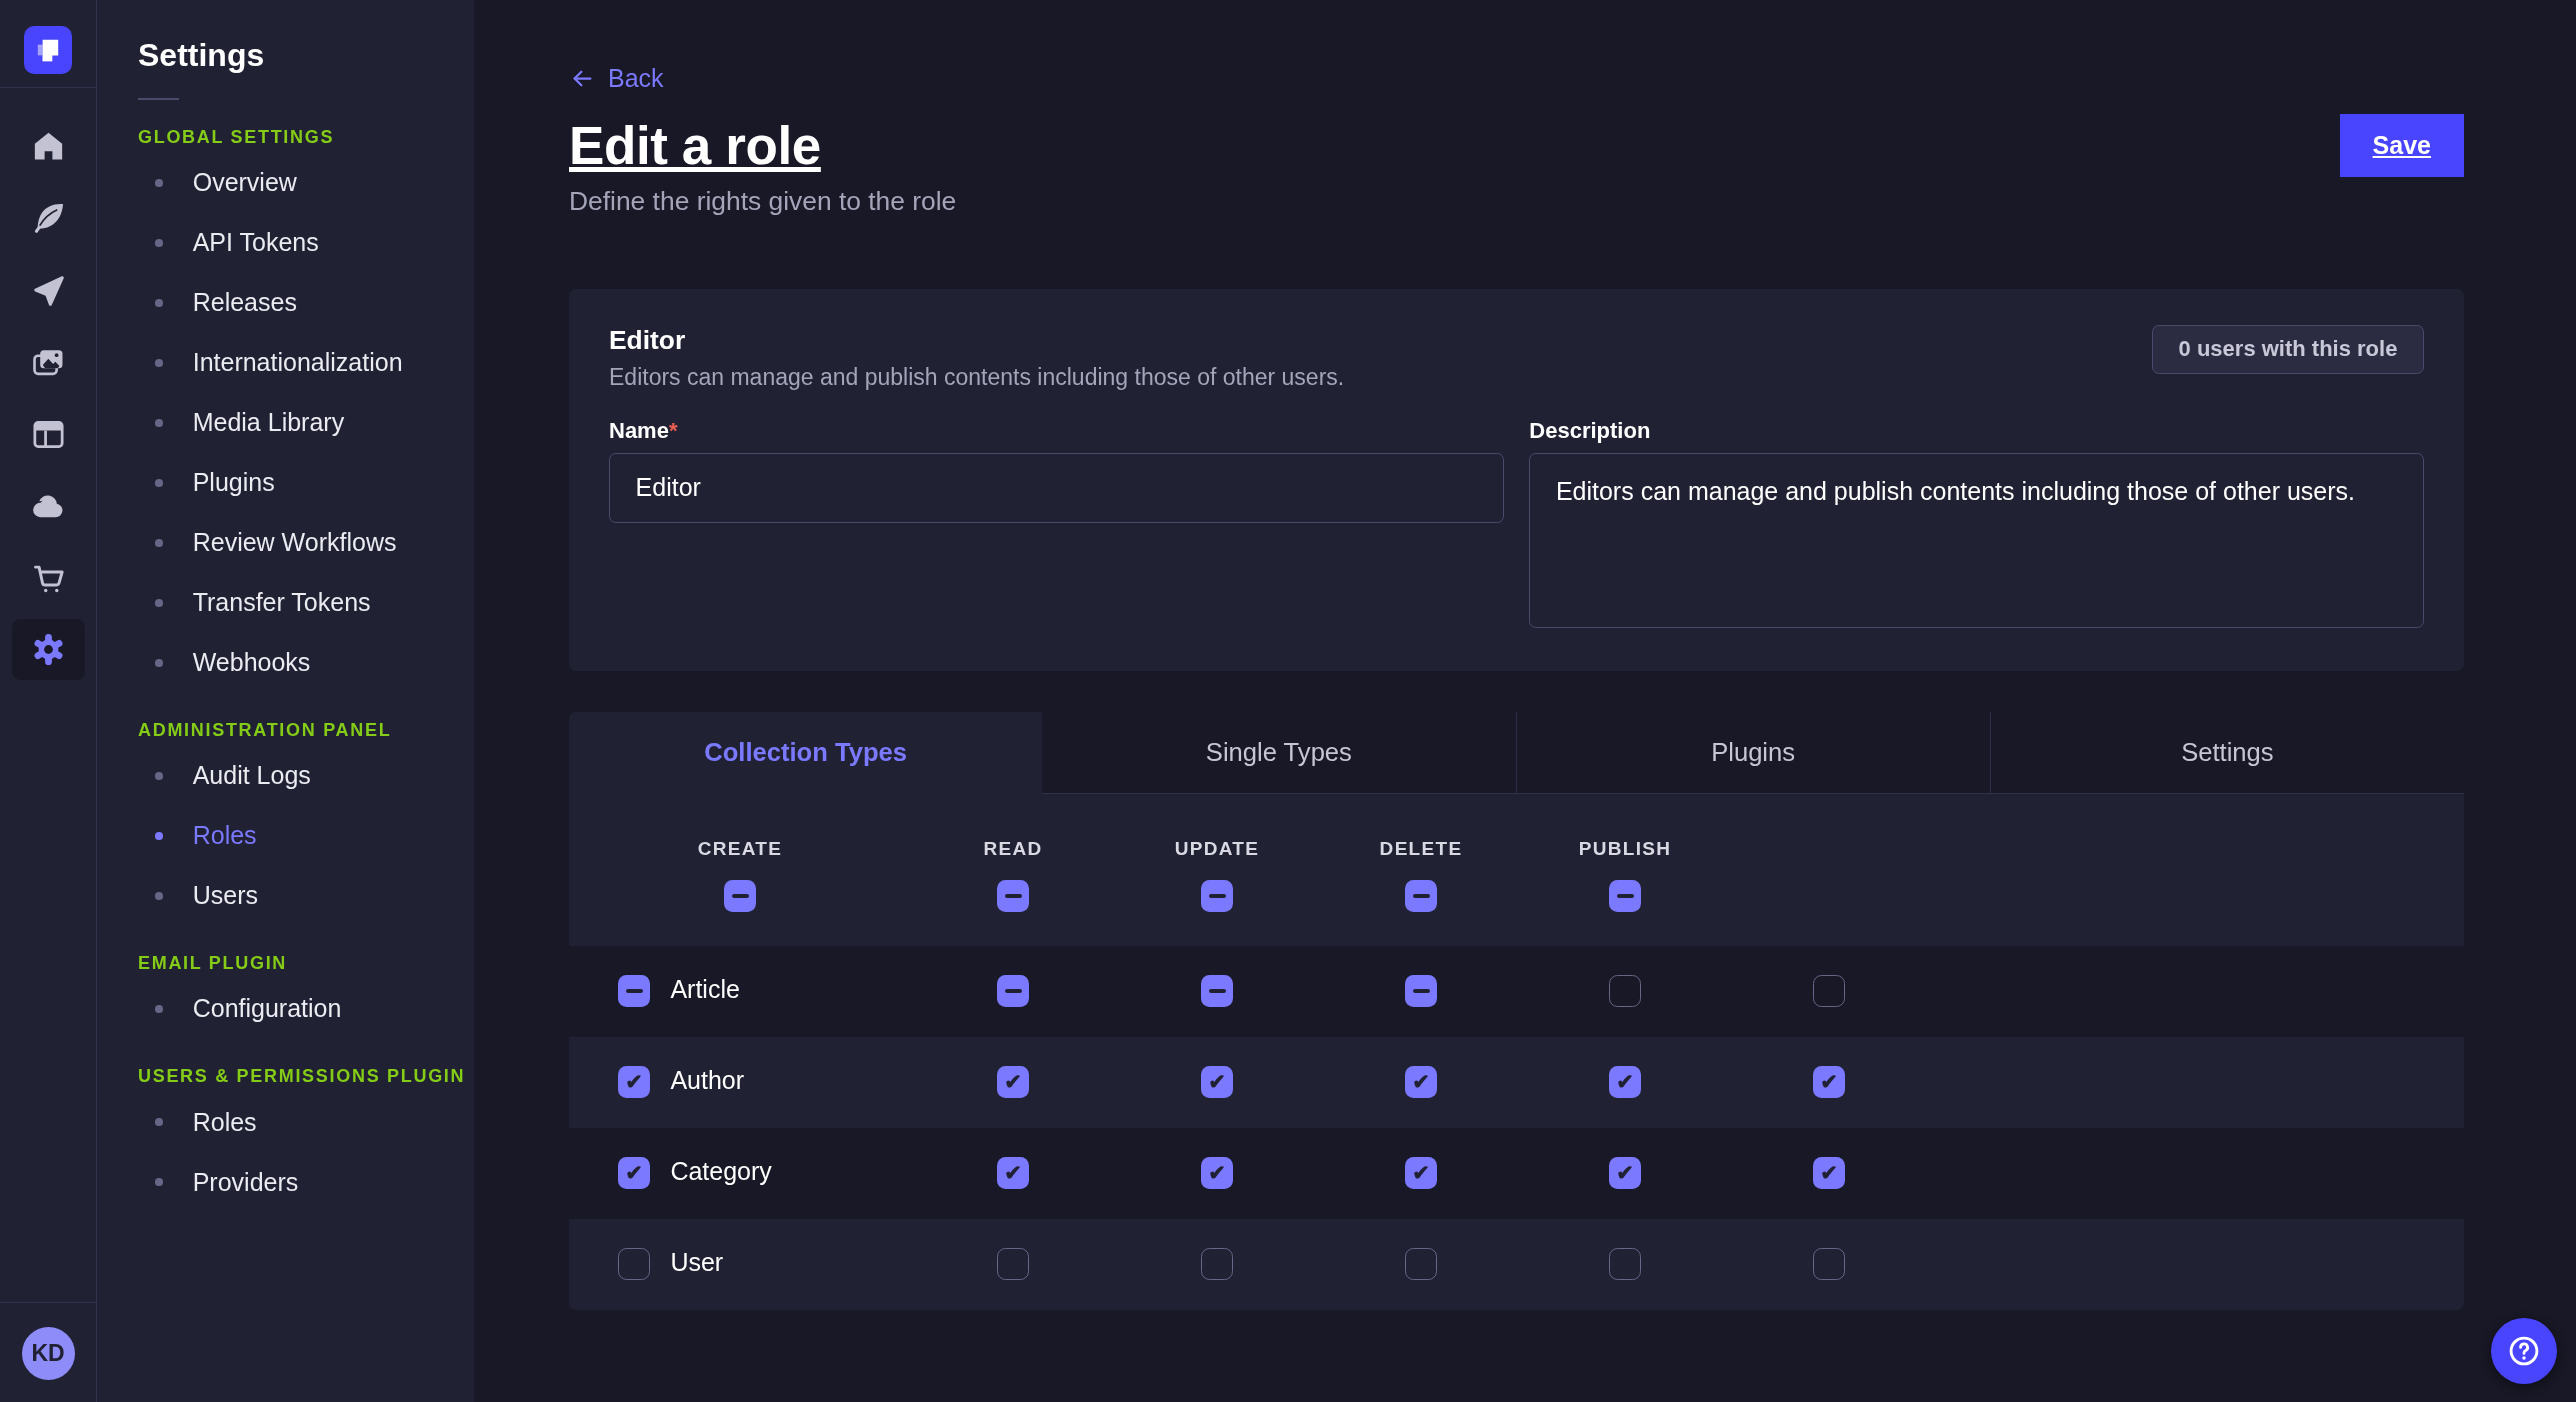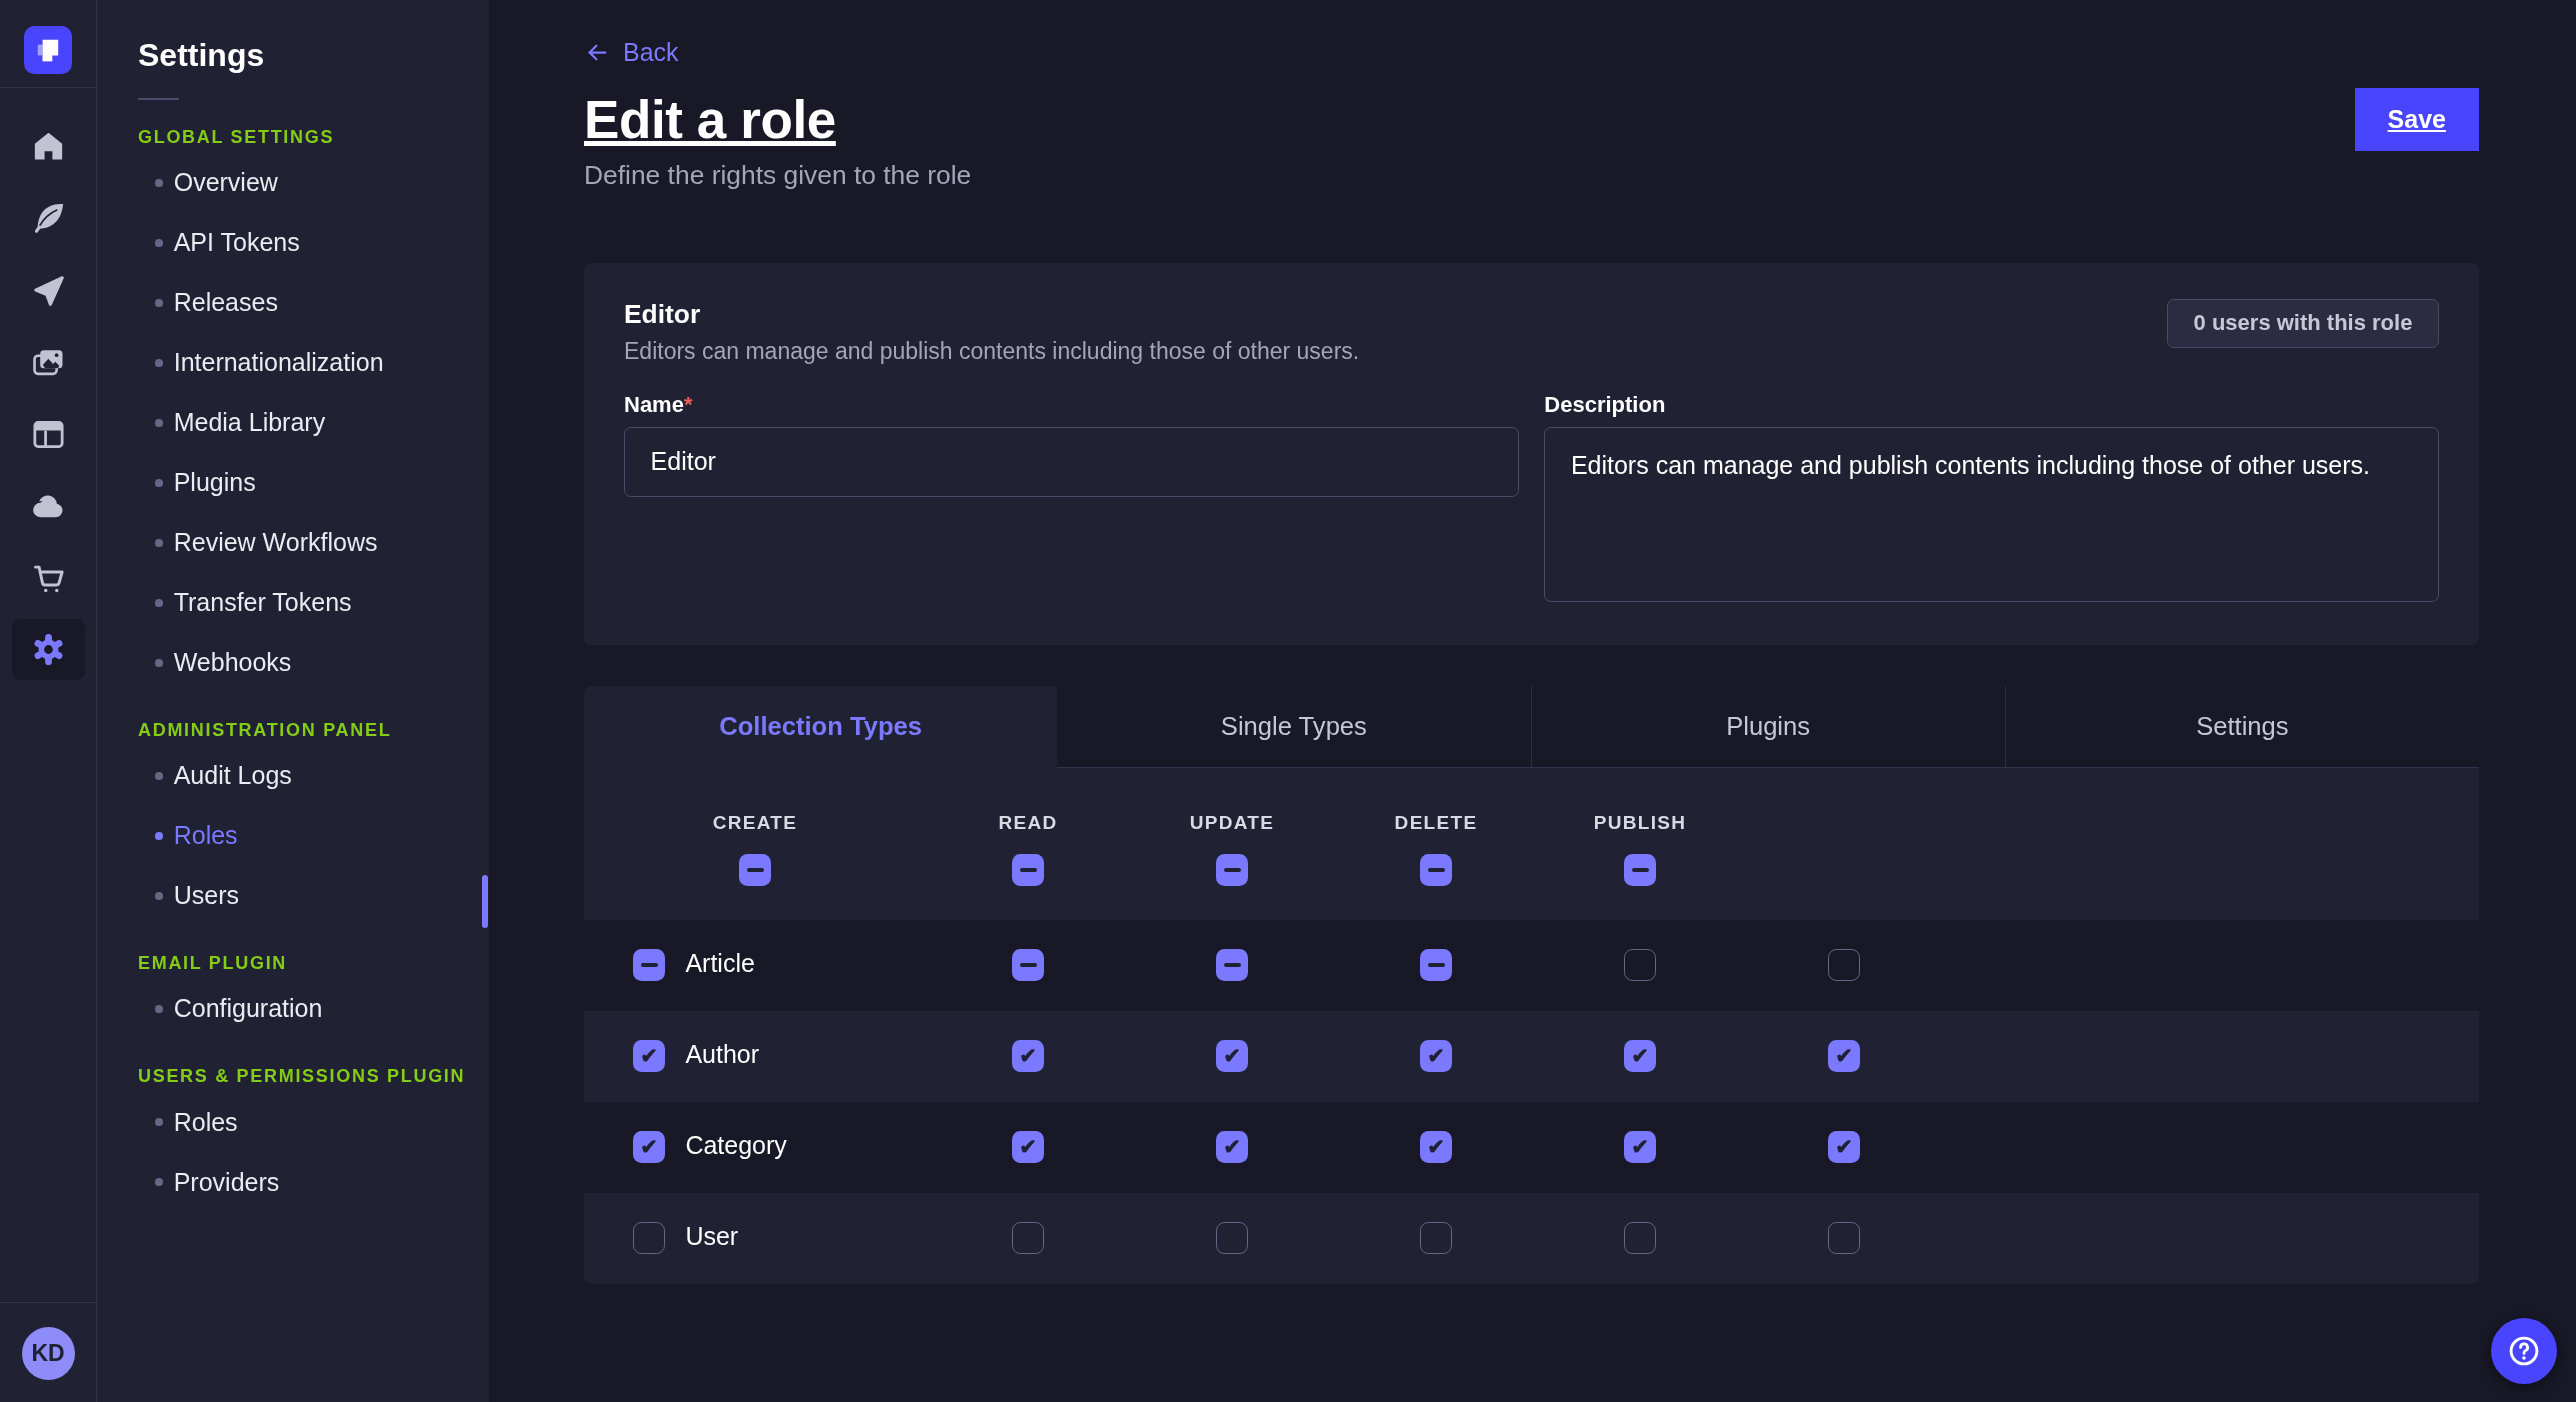--- a/index.html
+++ b/index.html
@@ -27,31 +27,31 @@
     display:flex; align-items:center; justify-content:center; }
 
   
   .subnav { position:absolute; left:97px; top:0; width:394px; height:1402px;
     background:#212134; border-right:0.9px solid #32324d; }
   .subnav-title { padding:37px 0 0 41px; font-size:32px; font-weight:bold; }
   .subnav-hr { width:41px; height:1.7px; background:#4a4a6a; margin:24px 0 5.1px 41px; }
   .nav-section { margin-top:27px; }
   .nav-section-label { padding-left:41px; font-size:18px; font-weight:bold;
     letter-spacing:1.7px; color:#84cc16; margin-bottom:5.1px; }
-  .nav-item { height:60px; display:flex; align-items:center; gap:11px;
+  .nav-item { height:60px; display:flex; align-items:center; gap:30px;
     padding-left:58px; font-size:25px; color:#ebebf2; cursor:pointer; }
   .nav-item .dot { width:7.7px; height:7.7px; border-radius:50%; background:#666687; flex:none; }
   .nav-item.active { color:#7b79ff; }
   .nav-item.active .dot { background:#7b79ff; }
   .subnav-indicator { position:absolute; right:1.7px; width:6px; height:53px;
     background:#7b79ff; border-radius:3.4px; top:894px; }
 
   
-  .main { position:absolute; left:489px; top:0; width:2085px; height:1402px;
-    background:#181826; padding:38px 95px 0 95px; }
+  .main { position:absolute; left:474px; top:0; width:2085px; height:1402px;
+    background:#181826; padding:64px 95px 0 95px; }
   .back-row { display:inline-flex; align-items:center; gap:12px; color:#7b79ff;
     font-size:25px; cursor:pointer; }
   .back-row svg { width:27px; height:27px; }
   .title-row { display:flex; justify-content:space-between; align-items:center; margin-top:19px;text-decoration:underline; }
   .page-title { font-size:53px; font-weight:bold; letter-spacing:-0.4px; }
   .save-btn { height:63px; padding:0 32px; background:#4945ff; border:0.9px solid #4945ff;
     border-radius:0; color:#fff; font-size:25px; font-weight:600; cursor:pointer;
     font-family:inherit; }
   .subtitle { margin-top:8.5px; font-size:26.4px; color:#a5a5ba; }
 

